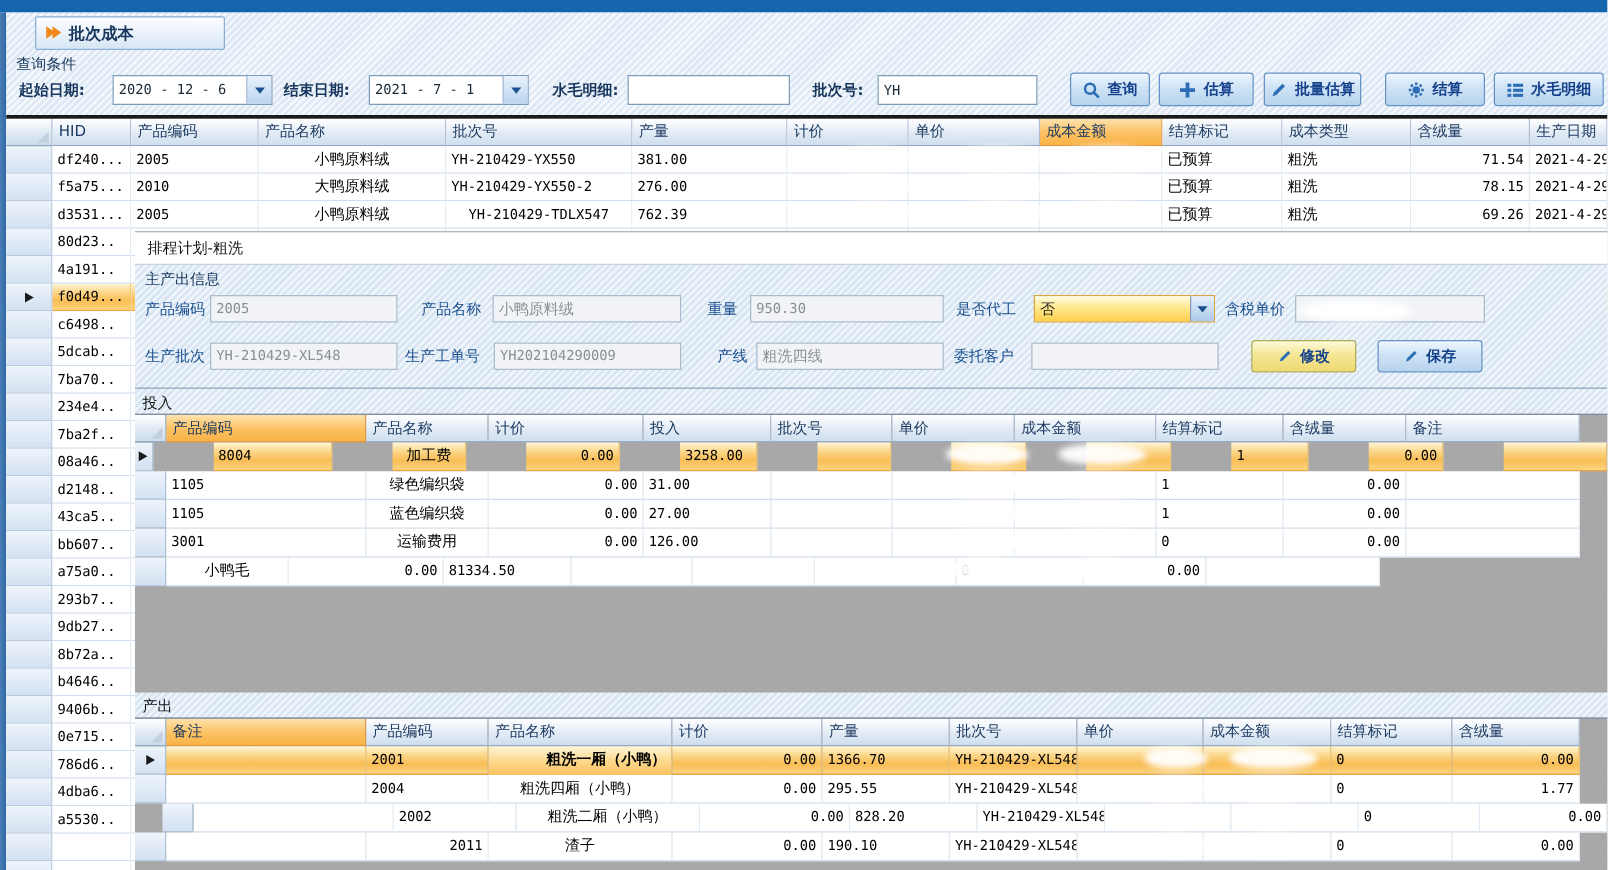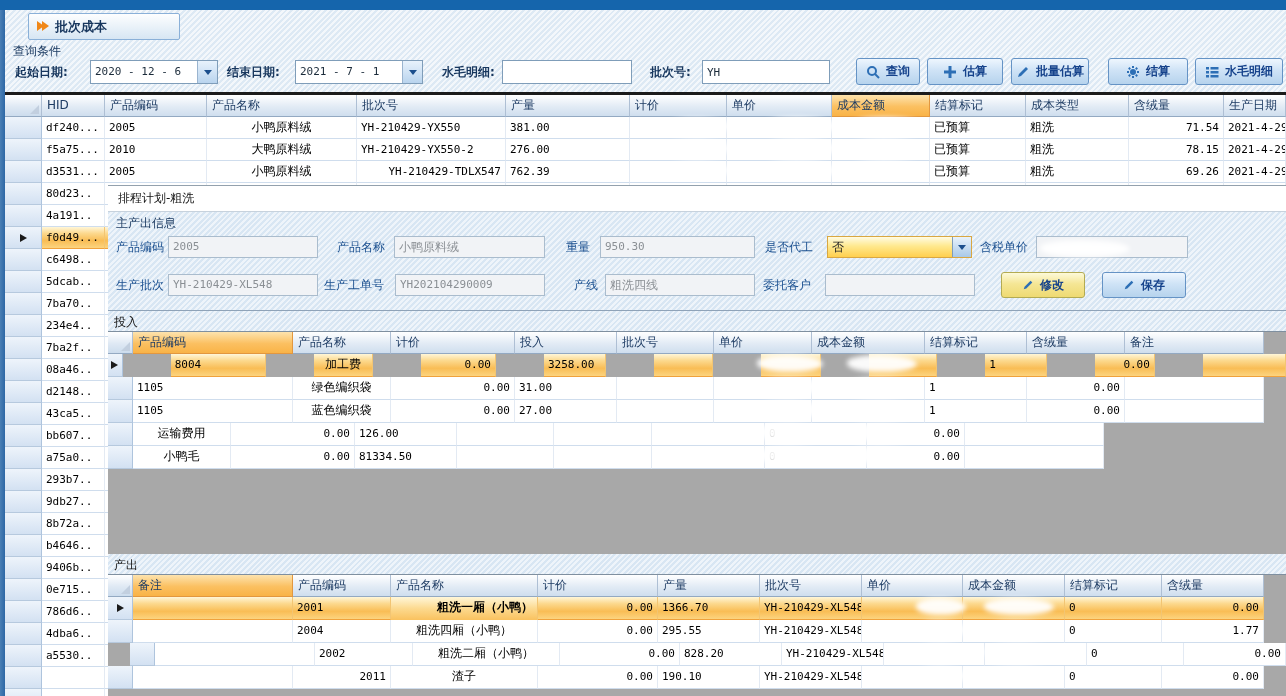--- a/index.html
+++ b/index.html
@@ -205,21 +205,21 @@
       <div class="grid-cell" style="width: 96px; height: 22px; text-align: left;">已预算</div>
       <div class="grid-cell" style="width: 103px; height: 22px; text-align: left;">粗洗</div>
       <div class="grid-cell mono" style="width: 95px; height: 22px; text-align: right;">78.15</div>
       <div class="grid-cell mono" style="width: 62px; height: 22px; text-align: left;">2021-4-29</div>
     </div>
     <div class="grid-row" style="height: 22px;">
       <div class="sel-cell" style="width: 37px; height: 22px;"></div>
       <div class="grid-cell mono" style="width: 63px; height: 22px; text-align: left;">d3531...</div>
       <div class="grid-cell mono" style="width: 102px; height: 22px; text-align: left;">2005</div>
       <div class="grid-cell" style="width: 150px; height: 22px; text-align: center;">小鸭原料绒</div>
-      <div class="grid-cell mono" style="width: 149px; height: 22px; text-align: right;">YH-210429-TDLX547</div>
+      <div class="grid-cell mono" style="width: 149px; height: 22px; text-align: center;">YH-210429-TDLX547</div>
       <div class="grid-cell mono" style="width: 124px; height: 22px; text-align: left;">762.39</div>
       <div class="grid-cell mono" style="width: 97px; height: 22px; text-align: right;"></div>
       <div class="grid-cell" style="width: 105px; height: 22px; text-align: left;"></div>
       <div class="grid-cell" style="width: 98px; height: 22px; text-align: left;"></div>
       <div class="grid-cell" style="width: 96px; height: 22px; text-align: left;">已预算</div>
       <div class="grid-cell" style="width: 103px; height: 22px; text-align: left;">粗洗</div>
       <div class="grid-cell mono" style="width: 95px; height: 22px; text-align: right;">69.26</div>
       <div class="grid-cell mono" style="width: 62px; height: 22px; text-align: left;">2021-4-29</div>
     </div>
     <div class="grid-row" style="height: 22px;">
@@ -691,20 +691,21 @@
         <div class="grid-cell mono" style="width: 102px; height: 23px; text-align: left;">27.00</div>
         <div class="grid-cell mono" style="width: 97px; height: 23px; text-align: left;"></div>
         <div class="grid-cell" style="width: 98px; height: 23px; text-align: left;"></div>
         <div class="grid-cell" style="width: 113px; height: 23px; text-align: left;"></div>
         <div class="grid-cell mono" style="width: 102px; height: 23px; text-align: left;">1</div>
         <div class="grid-cell mono" style="width: 98px; height: 23px; text-align: right;">0.00</div>
         <div class="grid-cell" style="width: 139px; height: 23px; text-align: left;"></div>
       </div>
       <div class="grid-row" style="height: 23px;">
         <div class="sel-cell" style="width: 25px; height: 23px;"></div>
+        <div class="grid-cell mono" style="width: 160px; height: 23px; text-align: left;">3001</div>
         <div class="grid-cell" style="width: 98px; height: 23px; text-align: center;">运输费用</div>
         <div class="grid-cell mono" style="width: 124px; height: 23px; text-align: right;">0.00</div>
         <div class="grid-cell mono" style="width: 102px; height: 23px; text-align: left;">126.00</div>
         <div class="grid-cell mono" style="width: 97px; height: 23px; text-align: left;"></div>
         <div class="grid-cell" style="width: 98px; height: 23px; text-align: left;"></div>
         <div class="grid-cell" style="width: 113px; height: 23px; text-align: left;"></div>
         <div class="grid-cell mono" style="width: 102px; height: 23px; text-align: left;">0</div>
         <div class="grid-cell mono" style="width: 98px; height: 23px; text-align: right;">0.00</div>
         <div class="grid-cell" style="width: 139px; height: 23px; text-align: left;"></div>
       </div>

